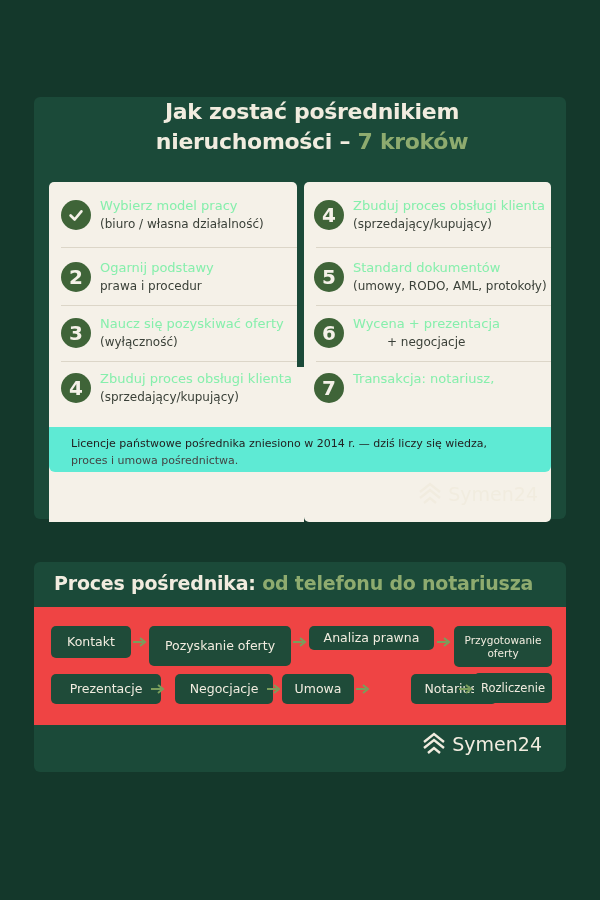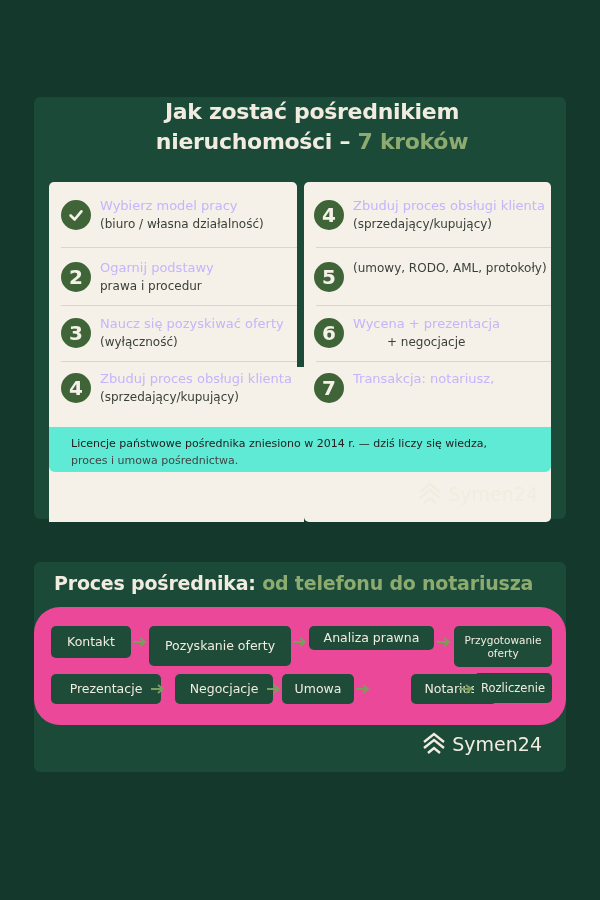--- a/index.html
+++ b/index.html
@@ -52,21 +52,21 @@
     background: #3f6438;
     color: #f5f1e8;
     font-weight: bold;
     font-size: 20px;
     display: flex; align-items: center; justify-content: center;
     flex-shrink: 0;
     margin-top: 3px;
   }
   .badge svg { width: 18px; height: 18px; }
   .step-text { margin-left: 9px; }
-  .step-title { color: #c4b5fd; font-size: 13px; line-height: 18px; }
+  .step-title { color: #86efac; font-size: 13px; line-height: 18px; }
   .step-sub { color: #3a4038; font-size: 12px; line-height: 18px; }
   .divider {
     position: absolute;
     height: 1px;
     background: #dcd6c8;
   }
 
   .note {
     position: absolute;
     left: 15px; top: 330px; width: 502px; height: 45px;
@@ -91,22 +91,21 @@
     font-weight: bold;
     font-size: 19px;
     color: #f1ecdf;
     letter-spacing: -0.2px;
   }
   .title2 .accent { color: #8eab6f; }
 
   .flow-area {
     position: absolute;
     left: 0; top: 45px; width: 532px; height: 118px;
-    background: #ec4899;
-    border-radius: 26px;
+    background: #ef4444;
   }
   .node {
     position: absolute;
     background: #1f4b39;
     color: #f1ecdf;
     border-radius: 5px;
     font-size: 12.5px;
     display: flex; align-items: center; justify-content: center;
     text-align: center;
     line-height: 14px;
@@ -174,20 +173,21 @@
     <div class="step-text">
       <div class="step-title">Zbuduj proces obsługi klienta</div>
       <div class="step-sub">(sprzedający/kupujący)</div>
     </div>
   </div>
   <div class="divider" style="left:282px; top:150px; width:235px;"></div>
 
   <div class="step" style="left:280px; top:162px;">
     <div class="badge">5</div>
     <div class="step-text">
+      <div class="step-title">Standard dokumentów</div>
       <div class="step-sub">(umowy, RODO, AML, protokoły)</div>
     </div>
   </div>
   <div class="divider" style="left:282px; top:208px; width:235px;"></div>
 
   <div class="step" style="left:280px; top:218px;">
     <div class="badge">6</div>
     <div class="step-text">
       <div class="step-title">Wycena + prezentacja</div>
       <div class="step-sub" style="padding-left:34px;">+ negocjacje</div>

